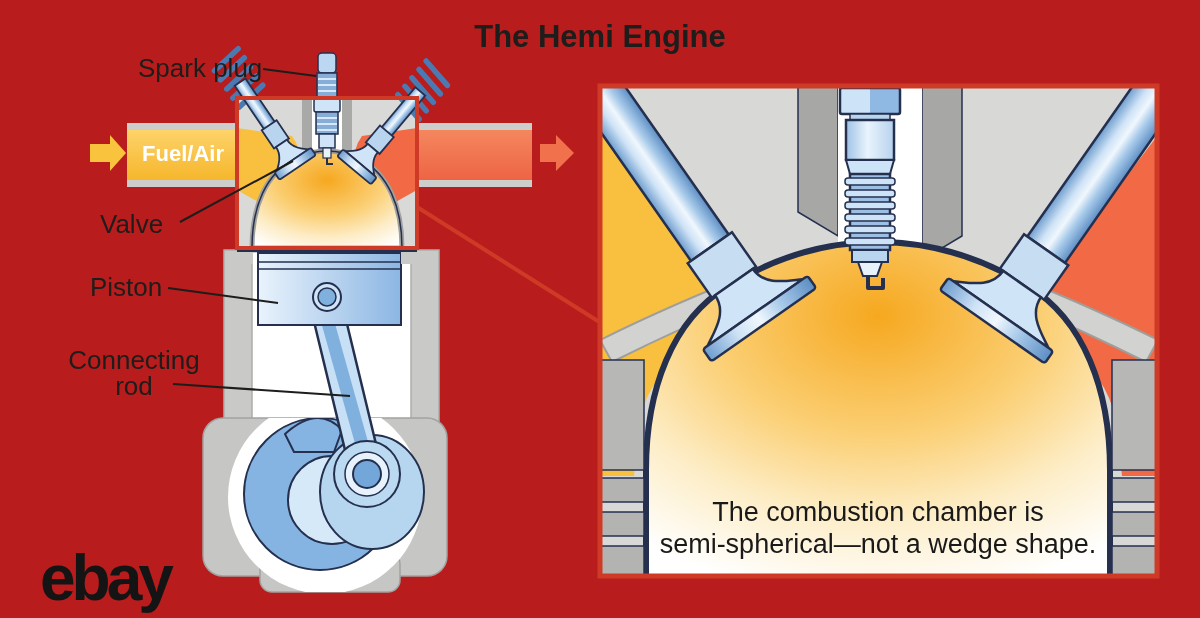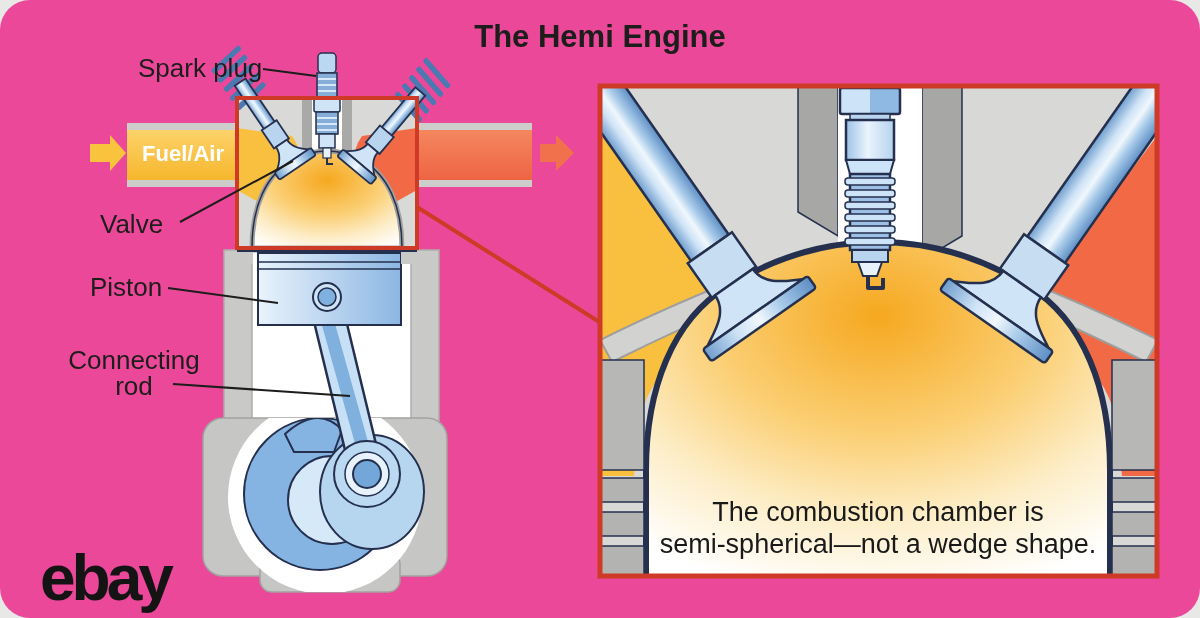--- a/index.html
+++ b/index.html
@@ -1,17 +1,17 @@
 <!DOCTYPE html>
 <html><head>
 <meta charset="utf-8">
 <style>
   html,body{margin:0;padding:0;background:#e8e8e6;}
-  .stage{position:relative;width:1200px;height:618px;background:#ec4899;overflow:hidden;
-         font-family:"Liberation Sans",sans-serif;border-radius:30px;}
+  .stage{position:relative;width:1200px;height:618px;background:#b91c1c;overflow:hidden;
+         font-family:"Liberation Sans",sans-serif;}
   svg{display:block}
   .t-title{font-family:"Liberation Sans",sans-serif;font-weight:700;font-size:31px;fill:#1d1d1b;}
   .t-label{font-family:"Liberation Sans",sans-serif;font-weight:400;font-size:26px;fill:#1d1d1b;}
   .t-banner{font-family:"Liberation Sans",sans-serif;font-weight:700;font-size:22px;fill:#ffffff;}
   .t-banner2{font-family:"Liberation Sans",sans-serif;font-weight:700;font-size:21.5px;fill:#ffffff;}
   .t-caption{font-family:"Liberation Sans",sans-serif;font-weight:400;font-size:27px;fill:#191919;}
   .t-logo{font-family:"Liberation Sans",sans-serif;font-weight:700;font-size:64px;fill:#141414;letter-spacing:-4px;}
 </style>
 </head>
 <body>

